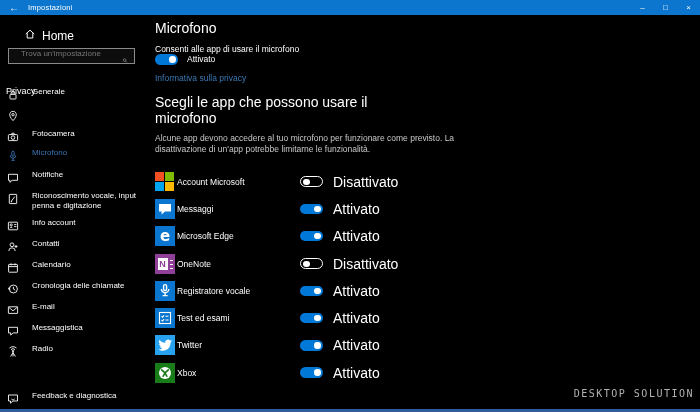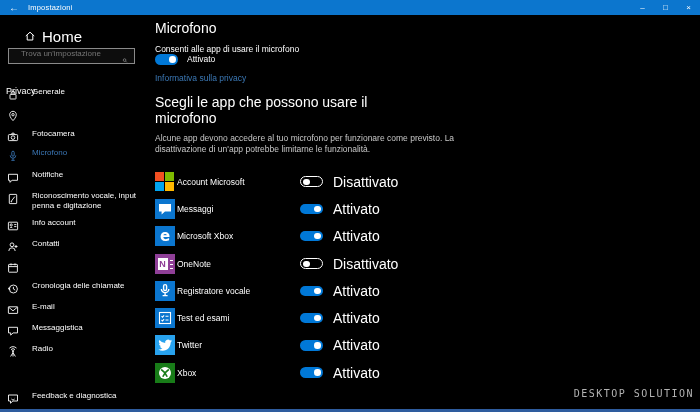--- a/index.html
+++ b/index.html
@@ -13,21 +13,21 @@
   .back-btn { width:28px; height:15px; background:transparent; border:0; color:#fff;
     font-size:10px; line-height:15px; cursor:pointer; }
   .tb-title { font-size:7.5px; letter-spacing:.2px; }
   .tb-spacer { flex:1; }
   .tb-btn { width:23px; height:15px; background:transparent; border:0; color:#fff;
     font-size:8px; line-height:15px; text-align:center; cursor:pointer; }
 
   
   .sidebar { position:absolute; top:15px; left:0; width:152px; height:397px; }
   .home-row { position:absolute; top:13px; left:24px; display:flex; align-items:center; gap:6px;
-    color:#fff; font-size:15px; cursor:pointer; }
+    color:#fff; font-size:12px; cursor:pointer; }
   .searchbox { position:absolute; top:33px; left:8px; width:127px; height:16px;
     border:1px solid #8a8a8a; background:#0d0d0d; display:flex; align-items:flex-end;flex-direction:column; }
   .searchbox input { flex:1; background:transparent; border:0; outline:none; color:#d5d5d5;
     font-size:8px; padding:0 3px 0 5px; font-family:inherit; }
   .searchbox svg { margin-right:4px; }
   .section-label { position:absolute; top:71px; left:6px; color:#fff; font-size:9px; }
   .nav-item { position:absolute; left:0; width:152px; display:flex; align-items:flex-start; gap:0;
     color:#fff; cursor:pointer; }
   .nav-item .nicon { position:absolute; left:7px; top:0; width:12px; height:12px; display:block; }
   .nav-item .nlabel { display:block; margin-left:32px; width:124px; font-size:8px; line-height:1.3; }
@@ -169,20 +169,21 @@
             <circle cx="5" cy="3.8" r="1.9"></circle>
             <path d="M1.8 10 a3.2 3.2 0 0 1 6.4 0 M9 4 v3 M7.5 5.5 h3"></path>
           </svg></span>
       <span class="nlabel">Contatti</span>
     </div>
     <div class="nav-item" style="top:245px">
       <span class="nicon"><svg width="12" height="12" viewBox="0 0 12 12">
             <rect x="1.6" y="2.4" width="8.8" height="7.8" rx=".5"></rect>
             <path d="M1.6 4.6 h8.8 M4 1.4 v2 M8 1.4 v2"></path>
           </svg></span>
+      <span class="nlabel">Calendario</span>
     </div>
     <div class="nav-item" style="top:266px">
       <span class="nicon"><svg width="12" height="12" viewBox="0 0 12 12">
             <circle cx="6.4" cy="6" r="4"></circle>
             <path d="M6.4 3.8 V6 L8.2 7.1 M2.4 4.2 L1.4 6 l1.8 .3"></path>
           </svg></span>
       <span class="nlabel">Cronologia delle chiamate</span>
     </div>
     <div class="nav-item" style="top:287px">
       <span class="nicon"><svg width="12" height="12" viewBox="0 0 12 12">
@@ -254,21 +255,21 @@
         <div class="toggle on">
             <div class="knob"></div>
           </div>
         <span class="app-state">Attivato</span>
       </div>
 
       <div class="app-row">
         <div class="app-icon tile-blue">
           <span class="edge-e">e</span>
         </div>
-        <span class="app-name">Microsoft Xbox</span>
+        <span class="app-name">Microsoft Edge</span>
         <div class="toggle on">
             <div class="knob"></div>
           </div>
         <span class="app-state">Attivato</span>
       </div>
 
       <div class="app-row">
         <div class="app-icon tile-onenote">
           <div class="on-page">N</div>
           <div class="on-dash" style="top:6px"></div>

